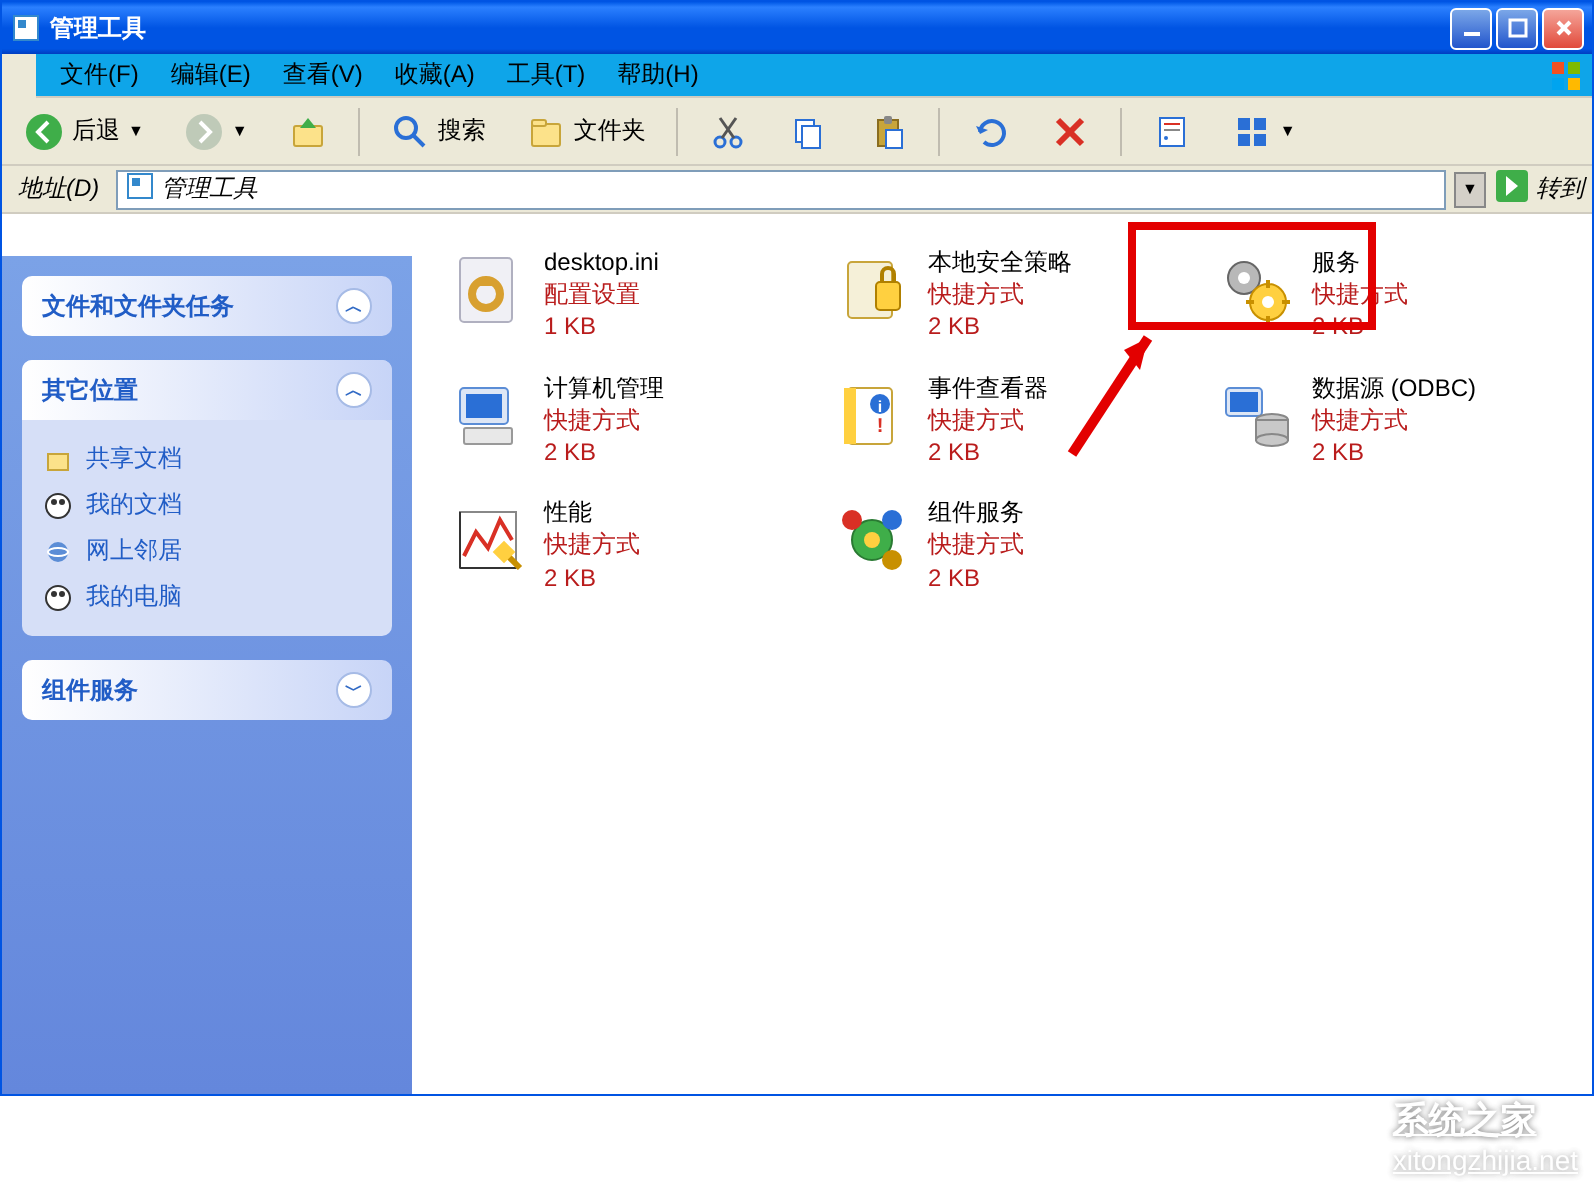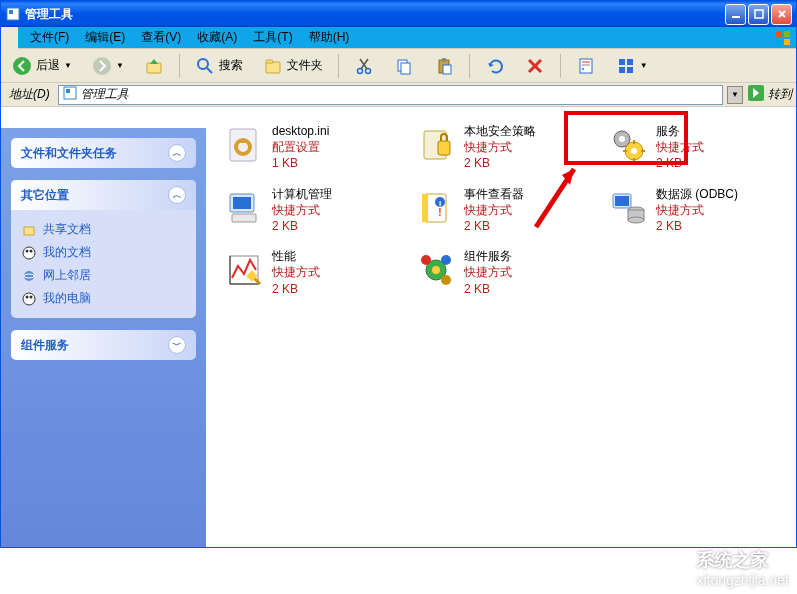--- a/index.html
+++ b/index.html
@@ -44,21 +44,21 @@
 .item-grid { display:grid; grid-template-columns: repeat(3, 1fr); gap: 6px 10px; }
 .file-item { display:flex; gap:6px; padding:4px; cursor:pointer; align-items:flex-start;}
 .fi-icon { width:44px; height:44px; display:flex; align-items:center; justify-content:center; flex-shrink:0;}
 .fi-text { font-size:12px; line-height:1.35; }
 .fi-text .fi-name { color:#000; }
 .fi-text .fi-sub { color:#b91c1c; }
 
 .highlight-box { position:absolute; border:4px solid #E30000; pointer-events:none; }
 .arrow-annotation { position:absolute; pointer-events:none; }
 
-.watermark { position:absolute; right:8px; bottom:6px; color:#fff; font-size:14px; opacity:0.75; text-shadow:0 0 3px #555; display:flex; align-items:center; gap:6px;}
+.watermark { position:absolute; right:8px; bottom:6px; color:#fff; font-size:14px; opacity:0.75; text-shadow:0 0 3px #555; display:flex; align-items:center; gap:6px;text-decoration:underline;}
 </style>
 </head>
 <body>
 
 <div class="window">
 
   <div class="titlebar">
     <span class="icon-slot">
       <svg width="14" height="14">
           <rect x="1" y="1" width="12" height="12" fill="#fff" stroke="#38c" stroke-width="1"></rect>

